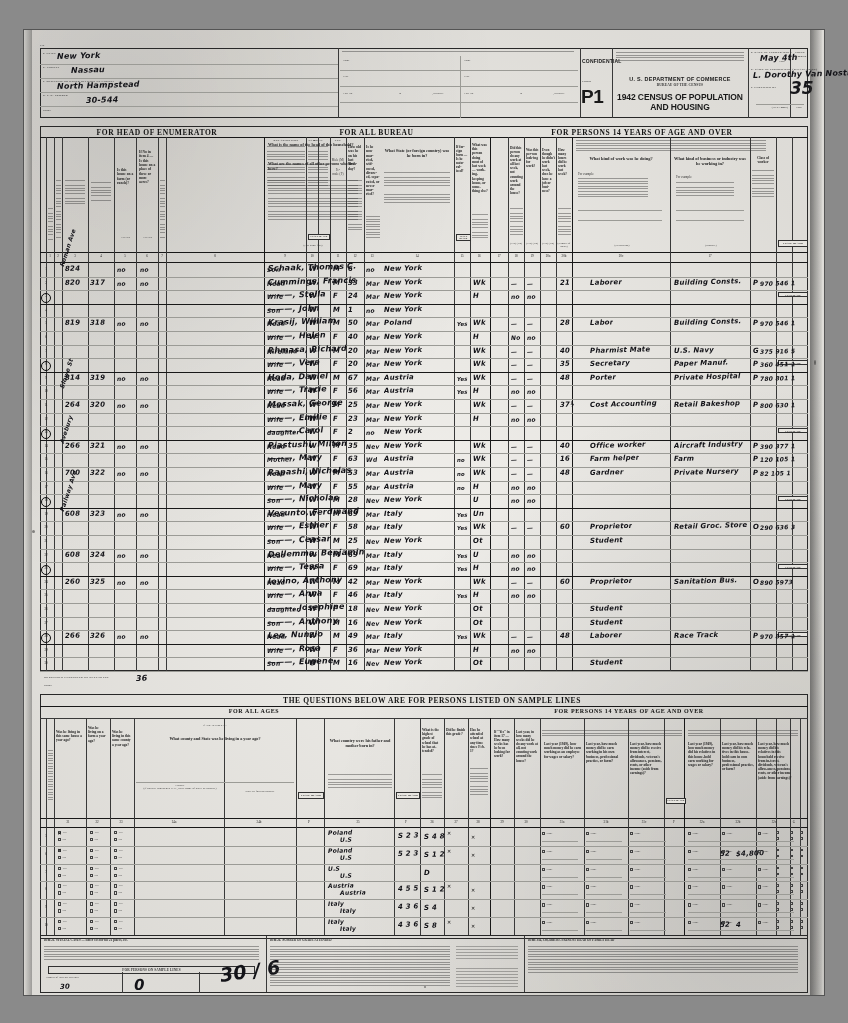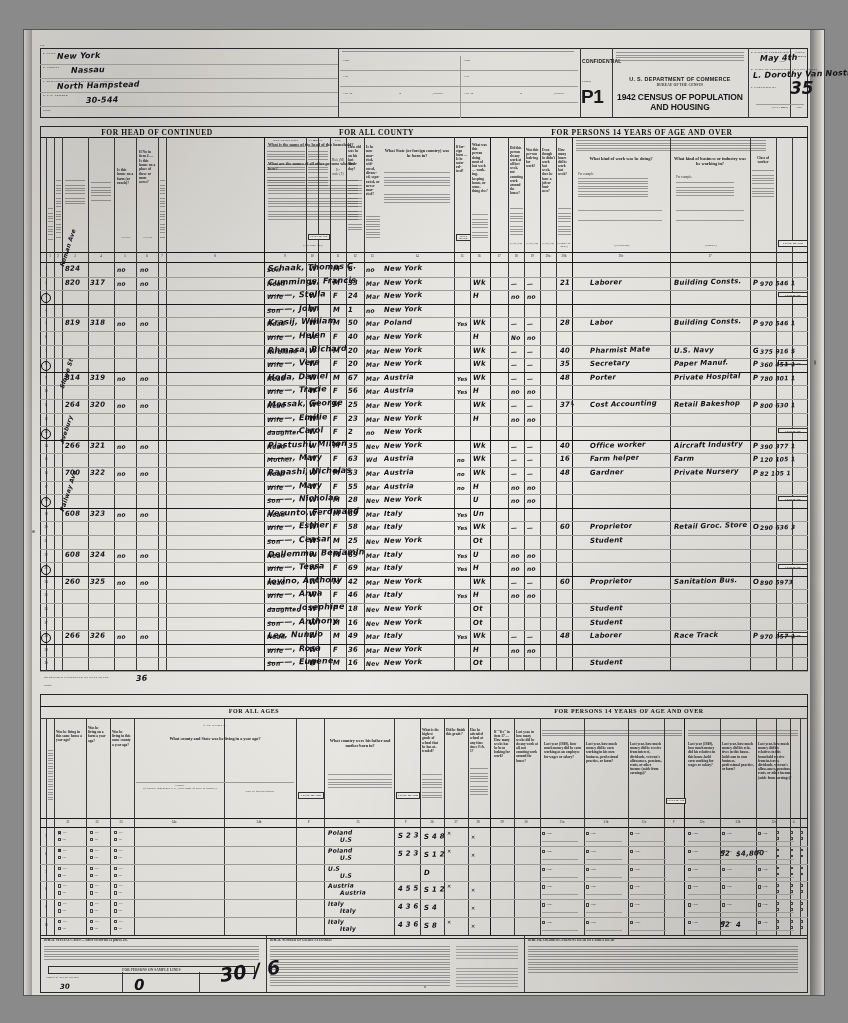--- a/index.html
+++ b/index.html
@@ -158,22 +158,22 @@
     <div class="abs tiny ctr" style="left:732px;top:76px;width:48px;">(Crew Leader)</div>
     <div class="abs tiny" style="left:757px;top:76px;">on</div>
     <div class="abs tiny" style="left:772px;top:76px;">1950</div>
 
     <div class="abs tiny ctr cap" style="left:768px;top:21px;width:16px;line-height:1.4;">SHEET NUMBER</div>
     <div class="abs sheetnum ctr" style="left:766px;top:48px;width:20px;">35</div>
 
     <div class="frame" style="left:16px;top:96px;width:768px;height:545px;"></div>
 
     <div class="hair h thick" style="left:16px;top:107px;width:768px;height:1.4px;"></div>
-    <div class="abs secttitle ctr" style="left:38px;top:98px;width:190px;">FOR HEAD OF CONTINUED</div>
-    <div class="abs secttitle ctr" style="left:240px;top:98px;width:225px;">FOR ALL COUNTY</div>
+    <div class="abs secttitle ctr" style="left:38px;top:98px;width:190px;">FOR HEAD OF ENUMERATOR</div>
+    <div class="abs secttitle ctr" style="left:240px;top:98px;width:225px;">FOR ALL BUREAU</div>
     <div class="abs secttitle ctr" style="left:468px;top:98px;width:300px;">FOR PERSONS 14 YEARS OF AGE AND OVER</div>
 
     <div class="hair h thick" style="left:16px;top:222px;width:768px;height:1.2px;"></div>
 
     <div class="hair h thick" style="left:16px;top:232px;width:768px;height:1.2px;"></div>
 
     <div class="hair v" style="left:22px;top:107px;height:534px;"></div>
     <div class="hair v" style="left:30px;top:107px;height:534px;"></div>
     <div class="hair v" style="left:38px;top:107px;height:534px;"></div>
     <div class="hair v" style="left:64px;top:107px;height:534px;"></div>
@@ -783,20 +783,21 @@
         <div class="abs hw s2" style="left: 449px; top: 629.4px; max-width: 14px; overflow: hidden;">Ot</div>
         <div class="abs hw s2" style="left: 566px; top: 629.4px; max-width: 82px; overflow: hidden;">Student</div>
       </div>
 
     <div class="abs tiny cap" style="left:20px;top:646px;">HOUSEHOLD CONTINUED ON NEXT SHEET</div>
     <div class="abs hw s1" style="left:112px;top:644px;">36</div>
     <div class="abs tiny cap" style="left:20px;top:654px;">Notes</div>
 
     <div class="frame" style="left:16px;top:664px;width:768px;height:245px;"></div>
 
+    <div class="abs secttitle ctr" style="left:178px;top:666px;width:460px;font-size:7.5px;">THE QUESTIONS BELOW ARE FOR PERSONS LISTED ON SAMPLE LINES</div>
     <div class="hair h thick" style="left:16px;top:676px;width:768px;height:1.2px;"></div>
     <div class="abs secttitle ctr" style="left:30px;top:678px;width:400px;font-size:6px;">FOR ALL AGES</div>
     <div class="abs secttitle ctr" style="left:440px;top:678px;width:330px;font-size:6px;">FOR PERSONS 14 YEARS OF AGE AND OVER</div>
     <div class="hair h" style="left:16px;top:688px;width:768px;"></div>
     <div class="hair h thick" style="left:16px;top:788px;width:768px;height:1.2px;"></div>
     <div class="hair h thick" style="left:16px;top:797px;width:768px;height:1.2px;"></div>
     <div class="hair h thick" style="left:16px;top:905px;width:768px;height:1.2px;"></div>
 
     <div class="hair v" style="left:22px;top:688px;height:217px;"></div>
     <div class="hair v" style="left:30px;top:688px;height:217px;"></div>

